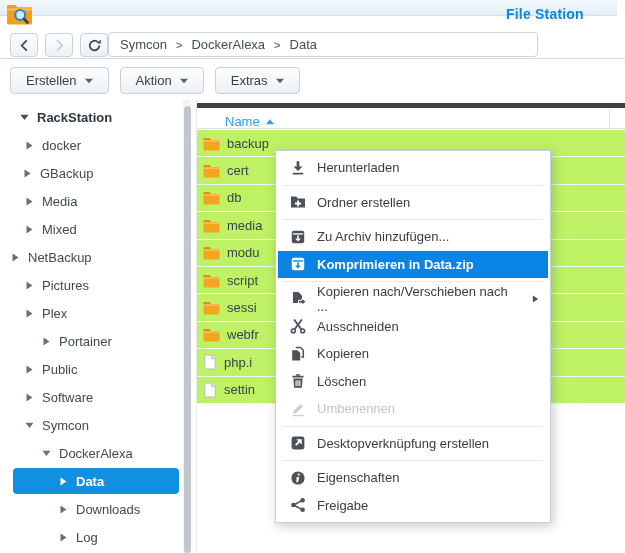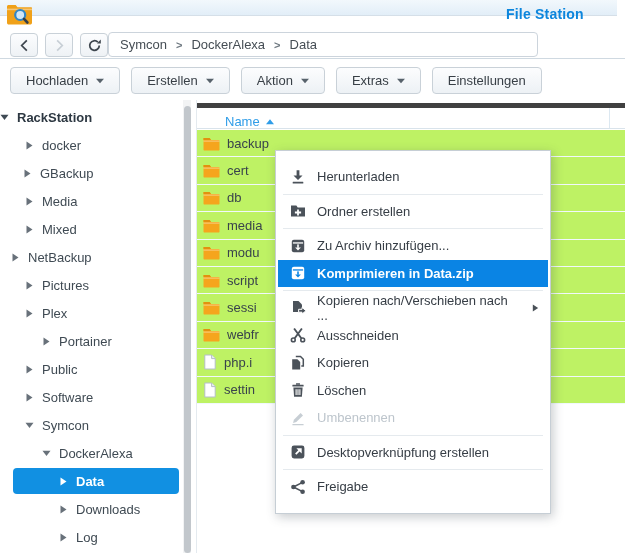--- a/index.html
+++ b/index.html
@@ -54,21 +54,21 @@
   .list-header { position:absolute; left:0; top:3px; right:0; height:26px;
     border-top:5px solid #404040; border-bottom:1px solid #d9e3eb; background:#fff; cursor:pointer; }
   .col-name { position:absolute; left:28px; top:6px; font-size:13px; color:#2f9de8; display:flex; gap:6px; align-items:center; }
   .col-divider { position:absolute; left:412px; top:0; bottom:0; width:1px; background:#dce8f1; }
   #rows { position:absolute; left:0; top:30px; right:0; }
   .row { height:27.4px; background:#bef264; border-bottom:1px solid #f1f8fd;
     display:flex; align-items:center; padding-left:6px; gap:7px; font-size:13px; color:#39434c; cursor:pointer; }
 
   
   #ctxmenu { position:absolute; left:275px; top:150px; width:276px; background:#fff;
-    border:1px solid #c6ced5; box-shadow:2px 3px 10px rgba(55,65,75,.28); padding:12px 0; z-index:10; }
+    border:1px solid #c6ced5; box-shadow:2px 3px 10px rgba(55,65,75,.28); padding:3px 0; z-index:10; }
   .menu-item { height:27.5px; display:flex; align-items:center; gap:11px; padding:0 9px 0 12px;
     margin:0 2px; font-size:13px; color:#363d45; cursor:pointer; }
   .menu-item .ic { color:#4b525a; width:16px; justify-content:center; }
   .menu-item.hl { background:#0a84e4; color:#fff; font-weight:bold; --cut:#0a84e4; }
   .menu-item.hl .ic { color:#fff; }
   .menu-item.disabled { color:#bdc5cc; cursor:default; }
   .menu-item.disabled .ic { color:#c7ced4; }
   .menu-sep { height:1px; background:#e5eaee; margin:3px 7px; }
   .submenu-arrow { margin-left:auto; display:inline-flex; }
 </style>
@@ -117,28 +117,20 @@
       <span class="crumb-sep">&gt;</span>
       <span class="crumb">DockerAlexa</span>
       <span class="crumb-sep">&gt;</span>
       <span class="crumb">Data</span>
     </div>
 </div>
 
 <div class="toolbarrow">
   <div id="toolbar">
       <button class="tb-btn">
-        <span>Hochladen</span>
-        <span class="ic">
-          <svg width="8" height="6" viewBox="0 0 9 6">
-            <path d="M0 .5h9L4.5 5.5z" fill="#57626b"></path>
-          </svg>
-        </span>
-      </button>
-      <button class="tb-btn">
         <span>Erstellen</span>
         <span class="ic">
           <svg width="8" height="6" viewBox="0 0 9 6">
             <path d="M0 .5h9L4.5 5.5z" fill="#57626b"></path>
           </svg>
         </span>
       </button>
       <button class="tb-btn">
         <span>Aktion</span>
         <span class="ic">
@@ -148,29 +140,26 @@
         </span>
       </button>
       <button class="tb-btn">
         <span>Extras</span>
         <span class="ic">
           <svg width="8" height="6" viewBox="0 0 9 6">
             <path d="M0 .5h9L4.5 5.5z" fill="#57626b"></path>
           </svg>
         </span>
       </button>
-      <button class="tb-btn">
-        <span>Einstellungen</span>
-      </button>
     </div>
 </div>
 
 <div class="sidebar">
   <div id="tree">
-      <div class="tree-item root" style="padding-left:0">
+      <div class="tree-item root" style="padding-left:20px">
         <span class="arrow">
           <svg width="9" height="7" viewBox="0 0 9 7">
             <path d="M.5.8h8L4.5 6z" fill="currentColor"></path>
           </svg>
         </span>
         <span>RackStation</span>
       </div>
       <div class="tree-item" style="padding-left:25px">
         <span class="arrow">
           <svg width="7" height="9" viewBox="0 0 7 9">
@@ -516,20 +505,30 @@
         <svg width="16" height="16" viewBox="0 0 16 16">
           <rect x="1.6" y="1.6" width="12.8" height="12.8" rx="2.4" fill="currentColor"></rect>
           <path d="M6.4 4.3h5.3v5.3L9.6 7.5 6.4 10.7 5.1 9.4l3.2-3.2z" fill="var(--cut,#fff)"></path>
         </svg>
       </span>
       <span>Desktopverknüpfung erstellen</span>
     </div>
     <div class="menu-sep"></div>
     <div class="menu-item">
       <span class="ic">
+        <svg width="16" height="16" viewBox="0 0 16 16">
+          <circle cx="8" cy="8" r="6.6" fill="currentColor"></circle>
+          <circle cx="8.7" cy="4.6" r="1.1" fill="var(--cut,#fff)"></circle>
+          <path d="M6.7 7h2.5l-1.1 5.2H6.3z" fill="var(--cut,#fff)"></path>
+        </svg>
+      </span>
+      <span>Eigenschaften</span>
+    </div>
+    <div class="menu-item">
+      <span class="ic">
         <svg width="16" height="16" viewBox="0 0 16 16" fill="currentColor">
           <path d="M3.4 8l9.2-4.7M3.4 8l9.2 4.7" stroke="currentColor" stroke-width="1.5"></path>
           <circle cx="12.6" cy="3.3" r="2.3"></circle>
           <circle cx="3.4" cy="8" r="2.3"></circle>
           <circle cx="12.6" cy="12.7" r="2.3"></circle>
         </svg>
       </span>
       <span>Freigabe</span>
     </div>
   </div>

